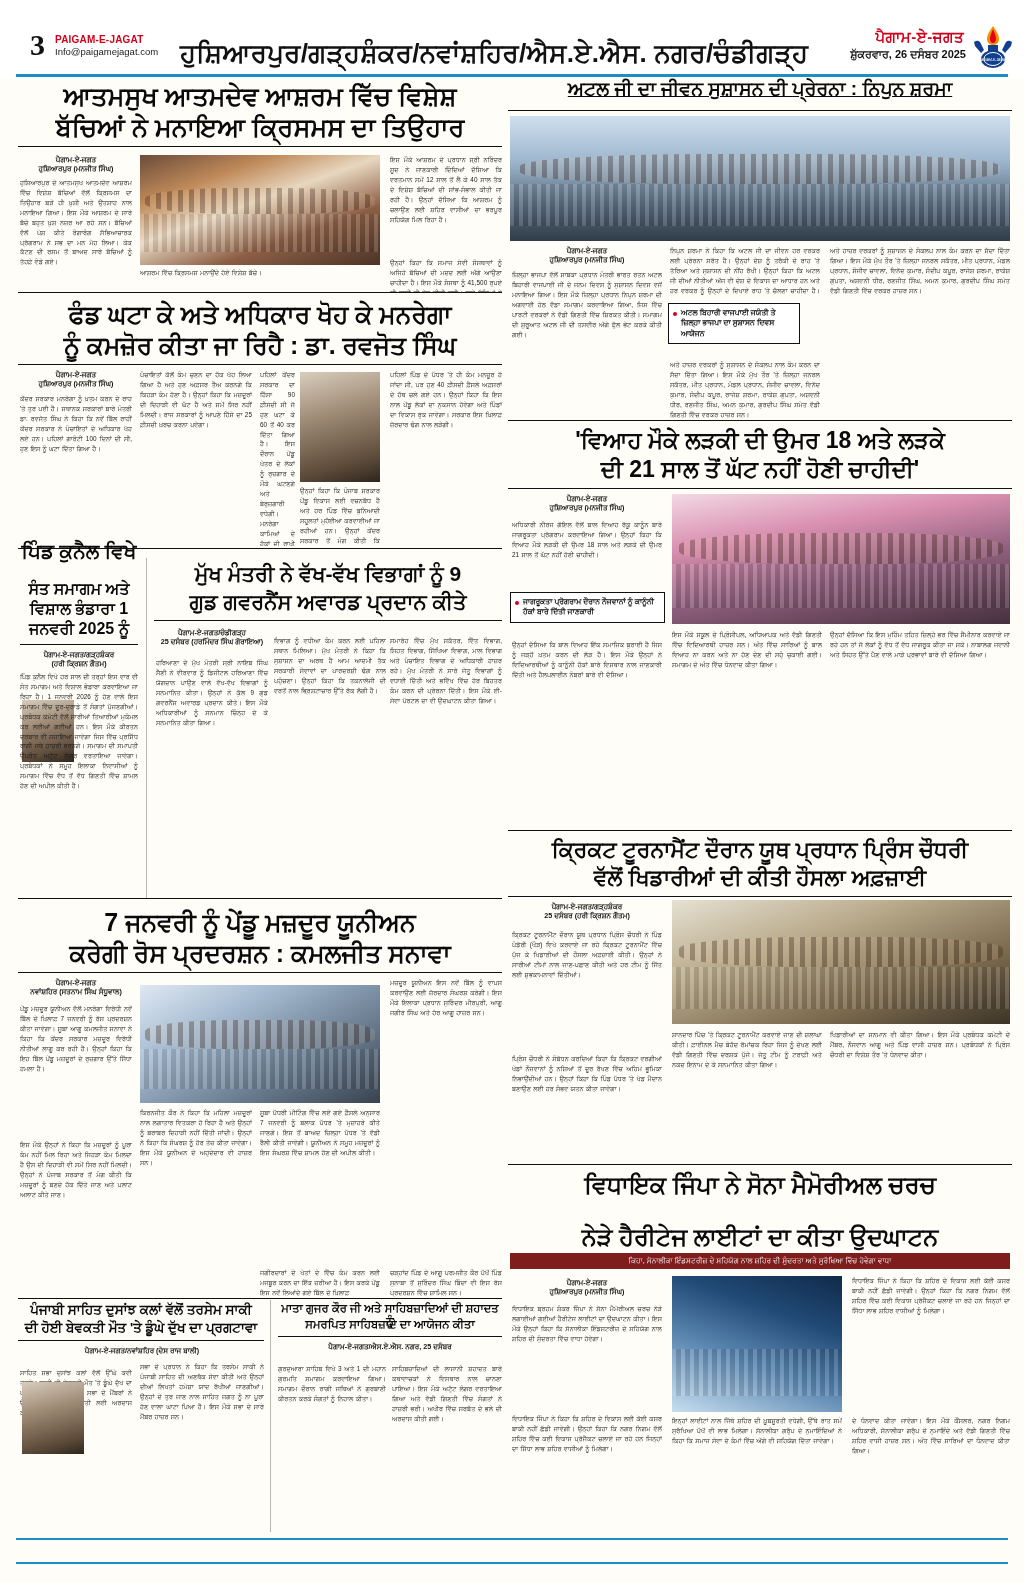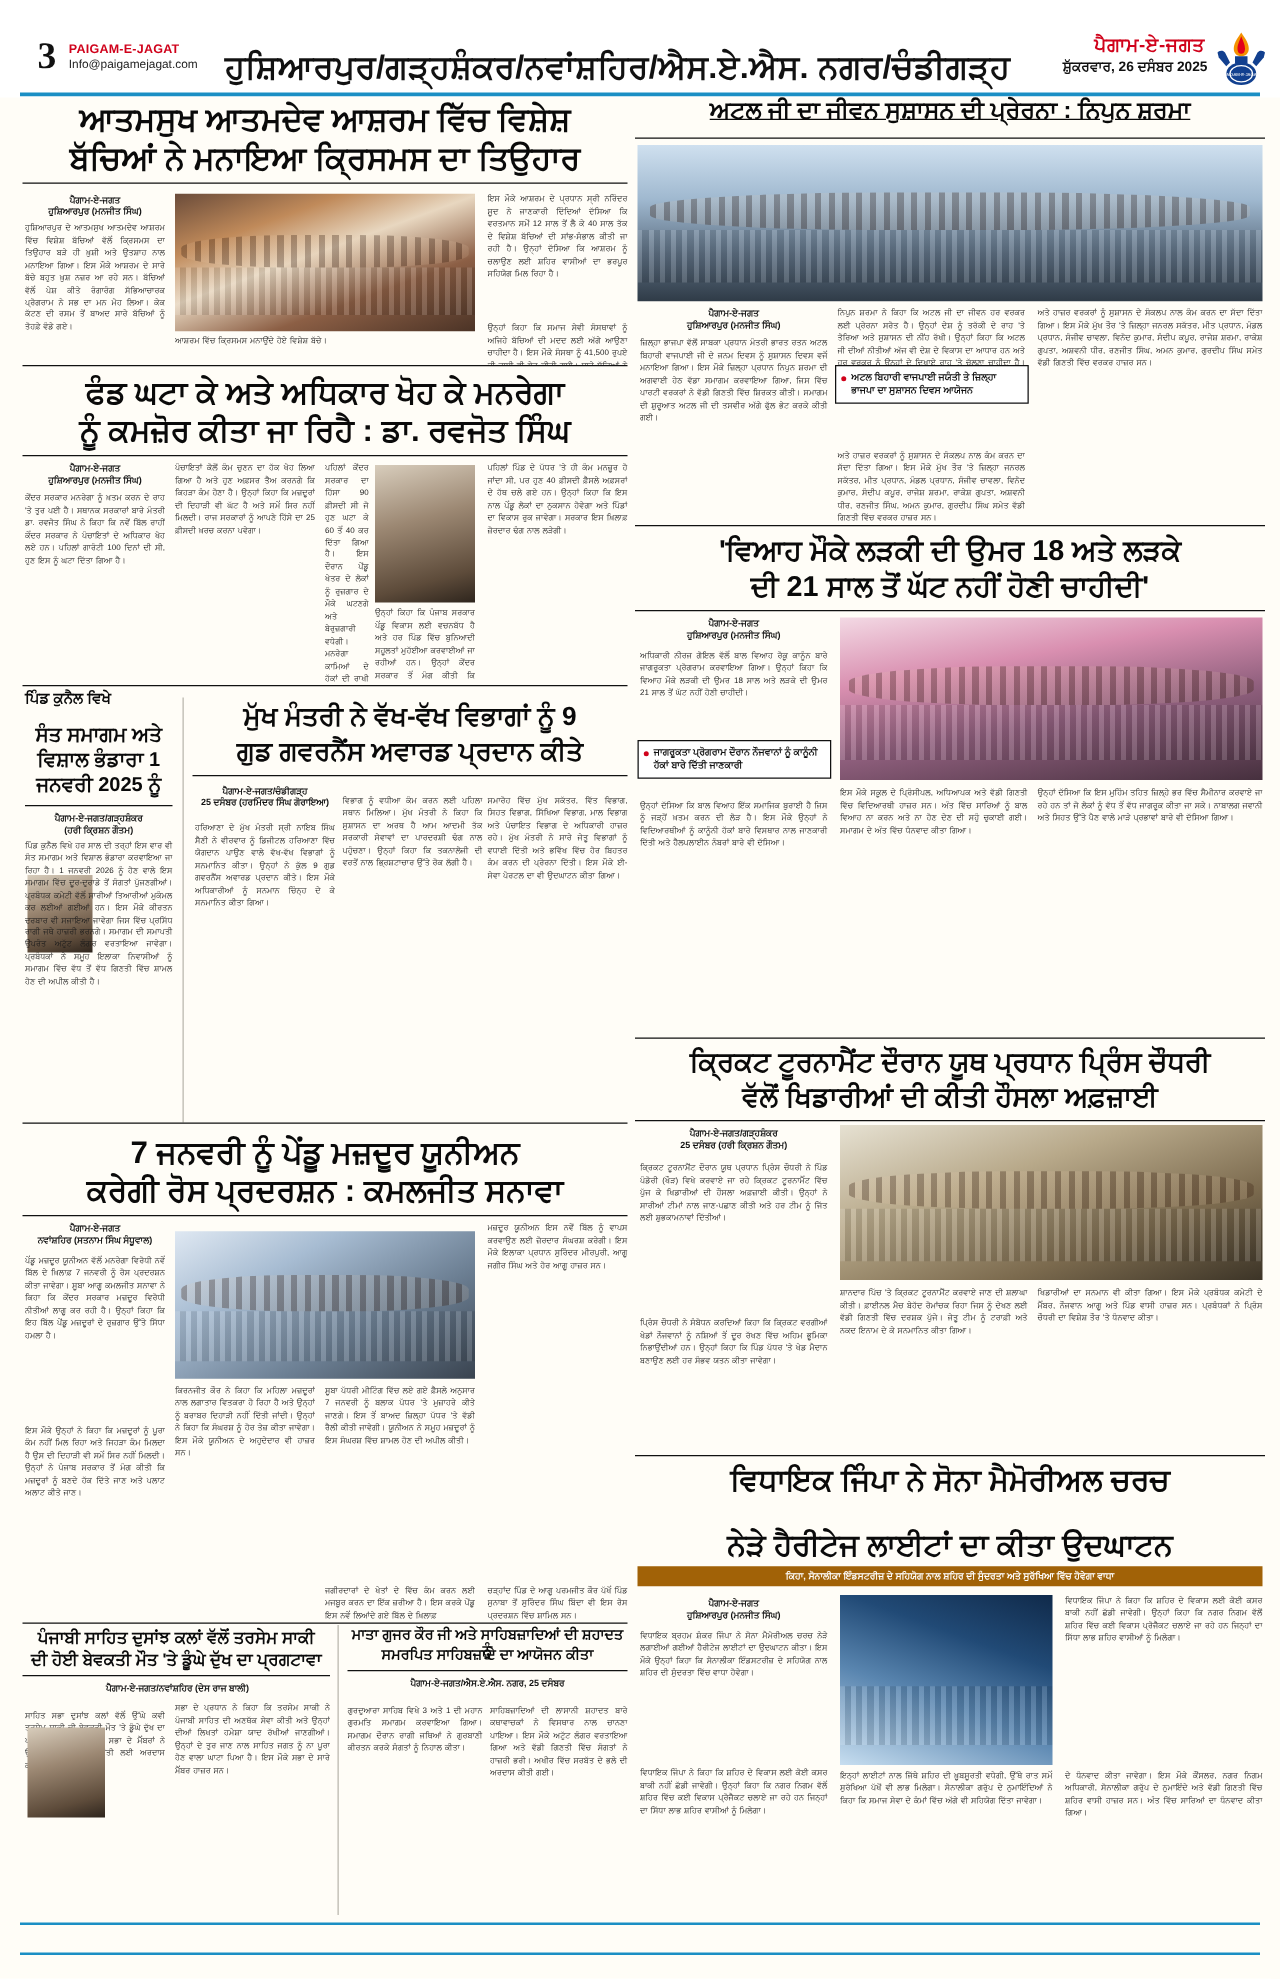--- a/index.html
+++ b/index.html
@@ -107,22 +107,22 @@
     padding: 4px 5px 4px 12px;
     font-size: 7.6px; font-weight: bold; color: #111;
     line-height: 1.35; background: #fff;
   }
   .bulletbox::before {
     content: ""; position: absolute; left: 4px; top: 8px;
     width: 4px; height: 4px; border-radius: 50%; background: #d0021b;
   }
   .bluebanner {
     position: absolute;
-    background: #a16207; color: #ffffff;
-    font-size: 7.4px; font-weight: bold;
+    background: #7f1d1d; color: #ffffff;
+    font-size: 7.4px; font-weight: normal;
     text-align: center; line-height: 1.4;
     padding: 3px 4px;
   }
   
   .footer-rule-top {
     position: absolute; left: 16px; width: 992px; height: 2px; background: #1b8fc4;
   }
   .footer-text {
     position: absolute; left: 16px; width: 992px;
     text-align: center; font-size: 7.4px; color: #111;
@@ -183,21 +183,21 @@
   <div class="photo ph-b" style="left:510px; top:116px; width:500px; height:125px;">
     <div class="ph-overlay-rows"></div>
     <div class="ph-overlay-heads"></div>
   </div>
 
   <div class="byline" style="left:512px; top:246px; width:150px; white-space:pre-line;">ਪੈਗਾਮ-ਏ-ਜਗਤ
 ਹੁਸ਼ਿਆਰਪੁਰ (ਮਨਜੀਤ ਸਿੰਘ)</div>
   <div class="body" style="left:512px; top:270px; width:150px; height:148px;">ਜ਼ਿਲ੍ਹਾ ਭਾਜਪਾ ਵੱਲੋਂ ਸਾਬਕਾ ਪ੍ਰਧਾਨ ਮੰਤਰੀ ਭਾਰਤ ਰਤਨ ਅਟਲ ਬਿਹਾਰੀ ਵਾਜਪਾਈ ਜੀ ਦੇ ਜਨਮ ਦਿਵਸ ਨੂੰ ਸੁਸ਼ਾਸਨ ਦਿਵਸ ਵਜੋਂ ਮਨਾਇਆ ਗਿਆ। ਇਸ ਮੌਕੇ ਜ਼ਿਲ੍ਹਾ ਪ੍ਰਧਾਨ ਨਿਪੁਨ ਸ਼ਰਮਾ ਦੀ ਅਗਵਾਈ ਹੇਠ ਵੱਡਾ ਸਮਾਗਮ ਕਰਵਾਇਆ ਗਿਆ, ਜਿਸ ਵਿੱਚ ਪਾਰਟੀ ਵਰਕਰਾਂ ਨੇ ਵੱਡੀ ਗਿਣਤੀ ਵਿੱਚ ਸ਼ਿਰਕਤ ਕੀਤੀ। ਸਮਾਗਮ ਦੀ ਸ਼ੁਰੂਆਤ ਅਟਲ ਜੀ ਦੀ ਤਸਵੀਰ ਅੱਗੇ ਫੁੱਲ ਭੇਟ ਕਰਕੇ ਕੀਤੀ ਗਈ।</div>
 
   <div class="body" style="left:670px; top:246px; width:150px; height:50px;">ਨਿਪੁਨ ਸ਼ਰਮਾ ਨੇ ਕਿਹਾ ਕਿ ਅਟਲ ਜੀ ਦਾ ਜੀਵਨ ਹਰ ਵਰਕਰ ਲਈ ਪ੍ਰੇਰਨਾ ਸਰੋਤ ਹੈ। ਉਨ੍ਹਾਂ ਦੇਸ਼ ਨੂੰ ਤਰੱਕੀ ਦੇ ਰਾਹ 'ਤੇ ਤੋਰਿਆ ਅਤੇ ਸੁਸ਼ਾਸਨ ਦੀ ਨੀਂਹ ਰੱਖੀ। ਉਨ੍ਹਾਂ ਕਿਹਾ ਕਿ ਅਟਲ ਜੀ ਦੀਆਂ ਨੀਤੀਆਂ ਅੱਜ ਵੀ ਦੇਸ਼ ਦੇ ਵਿਕਾਸ ਦਾ ਆਧਾਰ ਹਨ ਅਤੇ ਹਰ ਵਰਕਰ ਨੂੰ ਉਨ੍ਹਾਂ ਦੇ ਦਿਖਾਏ ਰਾਹ 'ਤੇ ਚੱਲਣਾ ਚਾਹੀਦਾ ਹੈ। ਇਸ ਮੌਕੇ ਸਮਾਜ ਸੇਵੀ ਕਾਰਜ ਵੀ ਕੀਤੇ ਗਏ।</div>
-  <div class="bulletbox" style="left:668px; top:292px; width:155px;">ਅਟਲ ਬਿਹਾਰੀ ਵਾਜਪਾਈ ਜਯੰਤੀ ਤੇ ਜ਼ਿਲ੍ਹਾ ਭਾਜਪਾ ਦਾ ਸੁਸ਼ਾਸਨ ਦਿਵਸ ਆਯੋਜਨ</div>
+  <div class="bulletbox" style="left:668px; top:303px; width:132px;">ਅਟਲ ਬਿਹਾਰੀ ਵਾਜਪਾਈ ਜਯੰਤੀ ਤੇ ਜ਼ਿਲ੍ਹਾ ਭਾਜਪਾ ਦਾ ਸੁਸ਼ਾਸਨ ਦਿਵਸ ਆਯੋਜਨ</div>
   <div class="body" style="left:670px; top:360px; width:150px; height:58px;">ਅਤੇ ਹਾਜ਼ਰ ਵਰਕਰਾਂ ਨੂੰ ਸੁਸ਼ਾਸਨ ਦੇ ਸੰਕਲਪ ਨਾਲ ਕੰਮ ਕਰਨ ਦਾ ਸੱਦਾ ਦਿੱਤਾ ਗਿਆ। ਇਸ ਮੌਕੇ ਮੁੱਖ ਤੌਰ 'ਤੇ ਜ਼ਿਲ੍ਹਾ ਜਨਰਲ ਸਕੱਤਰ, ਮੀਤ ਪ੍ਰਧਾਨ, ਮੰਡਲ ਪ੍ਰਧਾਨ, ਸੰਜੀਵ ਚਾਵਲਾ, ਵਿਨੋਦ ਕੁਮਾਰ, ਸੰਦੀਪ ਕਪੂਰ, ਰਾਜੇਸ਼ ਸ਼ਰਮਾ, ਰਾਕੇਸ਼ ਗੁਪਤਾ, ਅਸ਼ਵਨੀ ਧੀਰ, ਰਣਜੀਤ ਸਿੰਘ, ਅਮਨ ਕੁਮਾਰ, ਗੁਰਦੀਪ ਸਿੰਘ ਸਮੇਤ ਵੱਡੀ ਗਿਣਤੀ ਵਿੱਚ ਵਰਕਰ ਹਾਜ਼ਰ ਸਨ।</div>
 
   <div class="body" style="left:830px; top:246px; width:180px; height:172px;">ਅਤੇ ਹਾਜ਼ਰ ਵਰਕਰਾਂ ਨੂੰ ਸੁਸ਼ਾਸਨ ਦੇ ਸੰਕਲਪ ਨਾਲ ਕੰਮ ਕਰਨ ਦਾ ਸੱਦਾ ਦਿੱਤਾ ਗਿਆ। ਇਸ ਮੌਕੇ ਮੁੱਖ ਤੌਰ 'ਤੇ ਜ਼ਿਲ੍ਹਾ ਜਨਰਲ ਸਕੱਤਰ, ਮੀਤ ਪ੍ਰਧਾਨ, ਮੰਡਲ ਪ੍ਰਧਾਨ, ਸੰਜੀਵ ਚਾਵਲਾ, ਵਿਨੋਦ ਕੁਮਾਰ, ਸੰਦੀਪ ਕਪੂਰ, ਰਾਜੇਸ਼ ਸ਼ਰਮਾ, ਰਾਕੇਸ਼ ਗੁਪਤਾ, ਅਸ਼ਵਨੀ ਧੀਰ, ਰਣਜੀਤ ਸਿੰਘ, ਅਮਨ ਕੁਮਾਰ, ਗੁਰਦੀਪ ਸਿੰਘ ਸਮੇਤ ਵੱਡੀ ਗਿਣਤੀ ਵਿੱਚ ਵਰਕਰ ਹਾਜ਼ਰ ਸਨ।</div>
 
   <div class="hr-black" style="left:508px; top:420px; width:504px;"></div>
 
   <div class="hl" style="left:18px; top:300px; width:484px; font-size:25px;">ਫੰਡ ਘਟਾ ਕੇ ਅਤੇ ਅਧਿਕਾਰ ਖੋਹ ਕੇ ਮਨਰੇਗਾ</div>
   <div class="hl" style="left:18px; top:331px; width:484px; font-size:25px;">ਨੂੰ ਕਮਜ਼ੋਰ ਕੀਤਾ ਜਾ ਰਿਹੈ : ਡਾ. ਰਵਜੋਤ ਸਿੰਘ</div>
   <div class="hr-black" style="left:18px; top:364px; width:484px;"></div>
 
@@ -207,21 +207,21 @@
   <div class="body" style="left:140px; top:370px; width:112px; height:176px;">ਪੰਚਾਇਤਾਂ ਕੋਲੋਂ ਕੰਮ ਚੁਣਨ ਦਾ ਹੱਕ ਖੋਹ ਲਿਆ ਗਿਆ ਹੈ ਅਤੇ ਹੁਣ ਅਫ਼ਸਰ ਤੈਅ ਕਰਨਗੇ ਕਿ ਕਿਹੜਾ ਕੰਮ ਹੋਣਾ ਹੈ। ਉਨ੍ਹਾਂ ਕਿਹਾ ਕਿ ਮਜ਼ਦੂਰਾਂ ਦੀ ਦਿਹਾੜੀ ਵੀ ਘੱਟ ਹੈ ਅਤੇ ਸਮੇਂ ਸਿਰ ਨਹੀਂ ਮਿਲਦੀ। ਰਾਜ ਸਰਕਾਰਾਂ ਨੂੰ ਆਪਣੇ ਹਿੱਸੇ ਦਾ 25 ਫ਼ੀਸਦੀ ਖ਼ਰਚ ਕਰਨਾ ਪਵੇਗਾ।</div>
 
   <div class="photo portrait" style="left:300px; top:372px; width:80px; height:110px;"></div>
 
   <div class="body" style="left:260px; top:370px; width:35px; height:176px;">ਪਹਿਲਾਂ ਕੇਂਦਰ ਸਰਕਾਰ ਦਾ ਹਿੱਸਾ 90 ਫ਼ੀਸਦੀ ਸੀ ਜੋ ਹੁਣ ਘਟਾ ਕੇ 60 ਤੋਂ 40 ਕਰ ਦਿੱਤਾ ਗਿਆ ਹੈ। ਇਸ ਦੌਰਾਨ ਪੇਂਡੂ ਖੇਤਰ ਦੇ ਲੋਕਾਂ ਨੂੰ ਰੁਜ਼ਗਾਰ ਦੇ ਮੌਕੇ ਘਟਣਗੇ ਅਤੇ ਬੇਰੁਜ਼ਗਾਰੀ ਵਧੇਗੀ। ਮਨਰੇਗਾ ਕਾਮਿਆਂ ਦੇ ਹੱਕਾਂ ਦੀ ਰਾਖੀ ਲਈ ਸੰਘਰਸ਼ ਕੀਤਾ ਜਾਵੇਗਾ।</div>
   <div class="body" style="left:300px; top:486px; width:80px; height:60px;">ਉਨ੍ਹਾਂ ਕਿਹਾ ਕਿ ਪੰਜਾਬ ਸਰਕਾਰ ਪੇਂਡੂ ਵਿਕਾਸ ਲਈ ਵਚਨਬੱਧ ਹੈ ਅਤੇ ਹਰ ਪਿੰਡ ਵਿੱਚ ਬੁਨਿਆਦੀ ਸਹੂਲਤਾਂ ਮੁਹੱਈਆ ਕਰਵਾਈਆਂ ਜਾ ਰਹੀਆਂ ਹਨ। ਉਨ੍ਹਾਂ ਕੇਂਦਰ ਸਰਕਾਰ ਤੋਂ ਮੰਗ ਕੀਤੀ ਕਿ ਮਨਰੇਗਾ ਦਾ ਬਜਟ ਵਧਾਇਆ ਜਾਵੇ ਅਤੇ ਪੰਚਾਇਤਾਂ ਦੇ ਅਧਿਕਾਰ ਬਹਾਲ ਕੀਤੇ ਜਾਣ।</div>
   <div class="body" style="left:390px; top:370px; width:112px; height:176px;">ਪਹਿਲਾਂ ਪਿੰਡ ਦੇ ਪੱਧਰ 'ਤੇ ਹੀ ਕੰਮ ਮਨਜ਼ੂਰ ਹੋ ਜਾਂਦਾ ਸੀ, ਪਰ ਹੁਣ 40 ਫ਼ੀਸਦੀ ਫ਼ੈਸਲੇ ਅਫ਼ਸਰਾਂ ਦੇ ਹੱਥ ਚਲੇ ਗਏ ਹਨ। ਉਨ੍ਹਾਂ ਕਿਹਾ ਕਿ ਇਸ ਨਾਲ ਪੇਂਡੂ ਲੋਕਾਂ ਦਾ ਨੁਕਸਾਨ ਹੋਵੇਗਾ ਅਤੇ ਪਿੰਡਾਂ ਦਾ ਵਿਕਾਸ ਰੁਕ ਜਾਵੇਗਾ। ਸਰਕਾਰ ਇਸ ਖ਼ਿਲਾਫ਼ ਜ਼ੋਰਦਾਰ ਢੰਗ ਨਾਲ ਲੜੇਗੀ।</div>
 
   <div class="hr-black" style="left:18px; top:548px; width:484px;"></div>
 
-  <div class="hl left" style="left:20px; top:552px; width:118px; font-size:12px; ">ਪਿੰਡ ਕੁਨੈਲ ਵਿਖੇ</div>
+  <div class="hl left" style="left:20px; top:540px; width:118px; font-size:20px; text-align:center;">ਪਿੰਡ ਕੁਨੈਲ ਵਿਖੇ</div>
   <div class="hl left" style="left:20px; top:580px; width:118px; font-size:16px; text-align:center;">ਸੰਤ ਸਮਾਗਮ ਅਤੇ</div>
   <div class="hl left" style="left:20px; top:600px; width:118px; font-size:16px; text-align:center;">ਵਿਸ਼ਾਲ ਭੰਡਾਰਾ 1</div>
   <div class="hl left" style="left:20px; top:620px; width:118px; font-size:16px; text-align:center;">ਜਨਵਰੀ 2025 ਨੂੰ</div>
   <div class="hr-black" style="left:20px; top:644px; width:118px;"></div>
 
   <div class="byline" style="left:20px; top:650px; width:118px; white-space:pre-line;">ਪੈਗਾਮ-ਏ-ਜਗਤ/ਗੜ੍ਹਸ਼ੰਕਰ
 (ਹਰੀ ਕ੍ਰਿਸ਼ਨ ਗੌਤਮ)</div>
 
   <div class="photo portrait" style="left:22px; top:700px; width:52px; height:62px;"></div>
 

